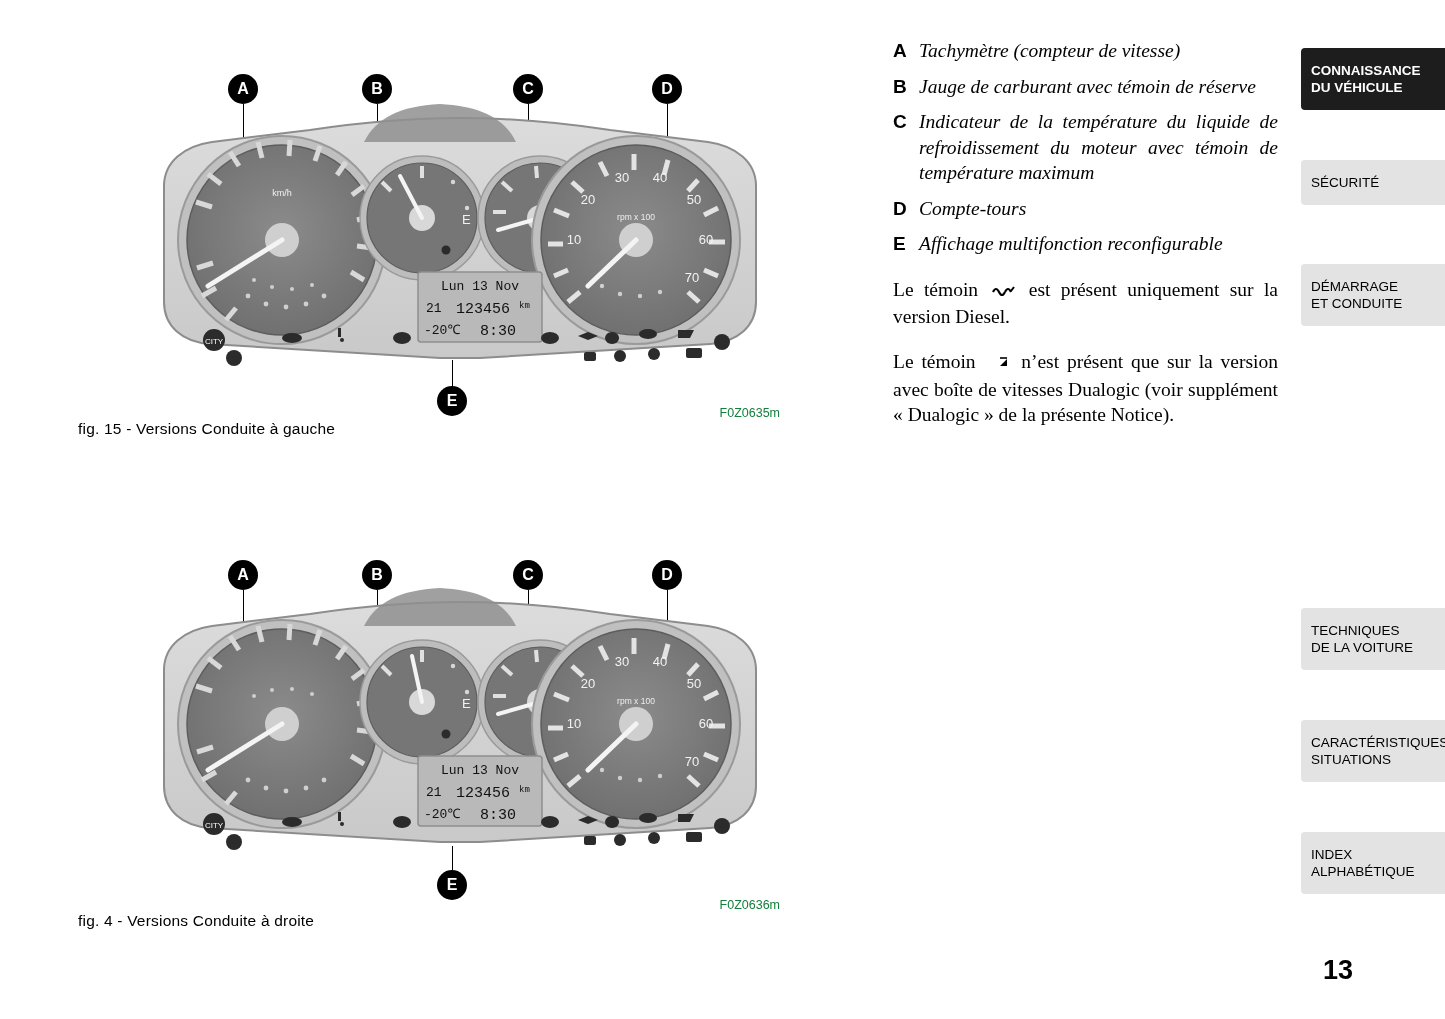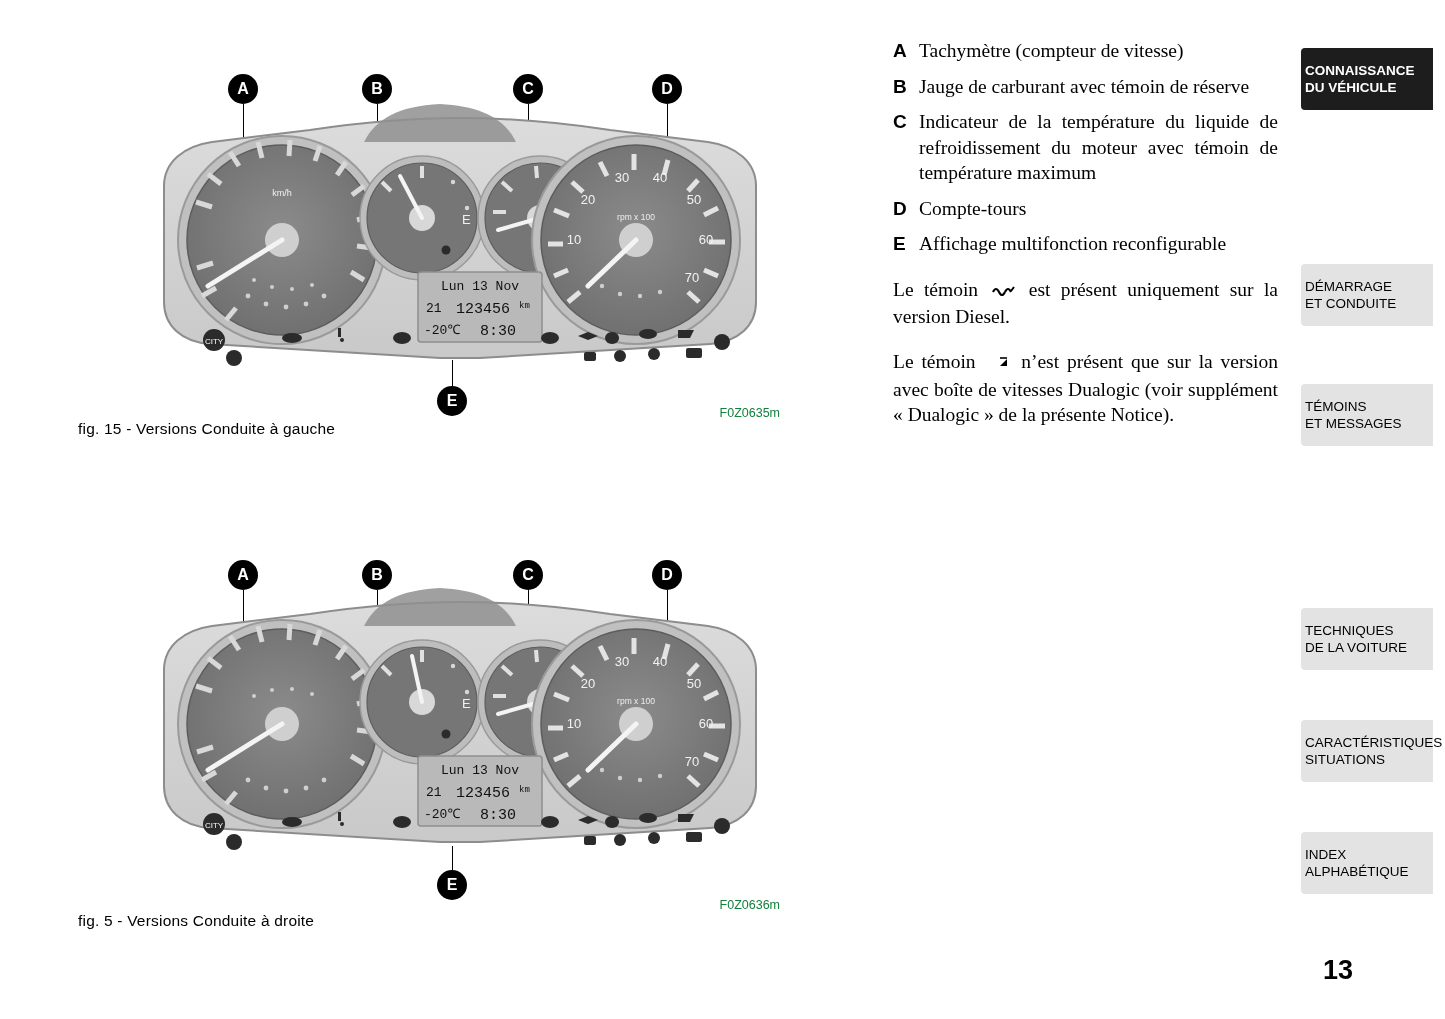--- a/index.html
+++ b/index.html
@@ -96,48 +96,49 @@
   .legend-letter {
     font-family: "Liberation Sans", sans-serif;
     font-weight: bold;
     font-size: 19px;
     width: 26px;
     flex: 0 0 26px;
   }
   .legend-text {
     flex: 1;
     text-align: justify;
+    font-style: italic;
   }
   .note-par {
     margin-top: 16px;
     text-align: justify;
   }
   .note-par.first { margin-top: 20px; }
 
   .inline-icon { display: inline-block; vertical-align: -2px; margin: 0 3px; }
 
   
   .tab-rail {
     position: absolute;
     right: 0;
     top: 0;
     width: 150px;
     height: 1019px;
   }
   .tab {
     position: absolute;
     left: 6px;
-    width: 132px;
+    width: 144px;
     background: #e3e3e3;
     border-radius: 4px 0 0 4px;
     font-family: "Liberation Sans", sans-serif;
     font-size: 13.5px;
     line-height: 17px;
     color: #000;
-    padding: 14px 0 14px 4px;
+    padding: 14px 0 14px 10px;
     box-sizing: border-box;
   }
   .tab.active {
     background: #1d1d1d;
     color: #ffffff;
     font-weight: bold;
   }
   .tab .l2 { display: block; }
 
   .page-number {
@@ -470,21 +471,21 @@
           <path d="M528,240 l16,0 l-4,8 l-12,0 Z"></path>
           <rect x="434" y="262" width="12" height="9" rx="2"></rect>
           <circle cx="470" cy="266" r="6"></circle>
           <circle cx="504" cy="264" r="6"></circle>
           <rect x="536" y="258" width="16" height="10" rx="2"></rect>
           <circle cx="572" cy="252" r="8"></circle>
         </g>
       </svg>
     </div>
 
-    <div class="fig-caption">fig. 5 - Versions Conduite à droite</div>
+    <div class="fig-caption">fig. 4 - Versions Conduite à droite</div>
     <div class="fig-code">F0Z0636m</div>
   </div>
 </div>
 
 <div class="text-col">
 
   <div class="legend-item">
     <div class="legend-letter">A</div>
     <div class="legend-text">Tachymètre (compteur de vitesse)</div>
   </div>
@@ -523,28 +524,28 @@
           <path d="M14,2 L21,2" stroke="#000" stroke-width="1.6"></path>
         </svg></span><span> n’est présent que sur la version avec boîte de vitesses Dualogic (voir supplément « Dualogic » de la présente Notice).</span>
   </p>
 </div>
 
 <div class="tab-rail">
   <div class="tab active" style="top:48px;">
     <span>CONNAISSANCE</span>
     <span class="l2">DU VÉHICULE</span>
   </div>
+  <div class="tab" style="top:160px;">
+    <span>SÉCURITÉ</span>
+    <span class="l2"></span>
+  </div>
   <div class="tab" style="top:264px;">
     <span>DÉMARRAGE</span>
     <span class="l2">ET CONDUITE</span>
   </div>
-  <div class="tab" style="top:384px;">
-    <span>TÉMOINS</span>
-    <span class="l2">ET MESSAGES</span>
-  </div>
   <div class="tab" style="top:608px;">
     <span>TECHNIQUES</span>
     <span class="l2">DE LA VOITURE</span>
   </div>
   <div class="tab" style="top:720px;">
     <span>CARACTÉRISTIQUES</span>
     <span class="l2">SITUATIONS</span>
   </div>
   <div class="tab" style="top:832px;">
     <span>INDEX</span>

